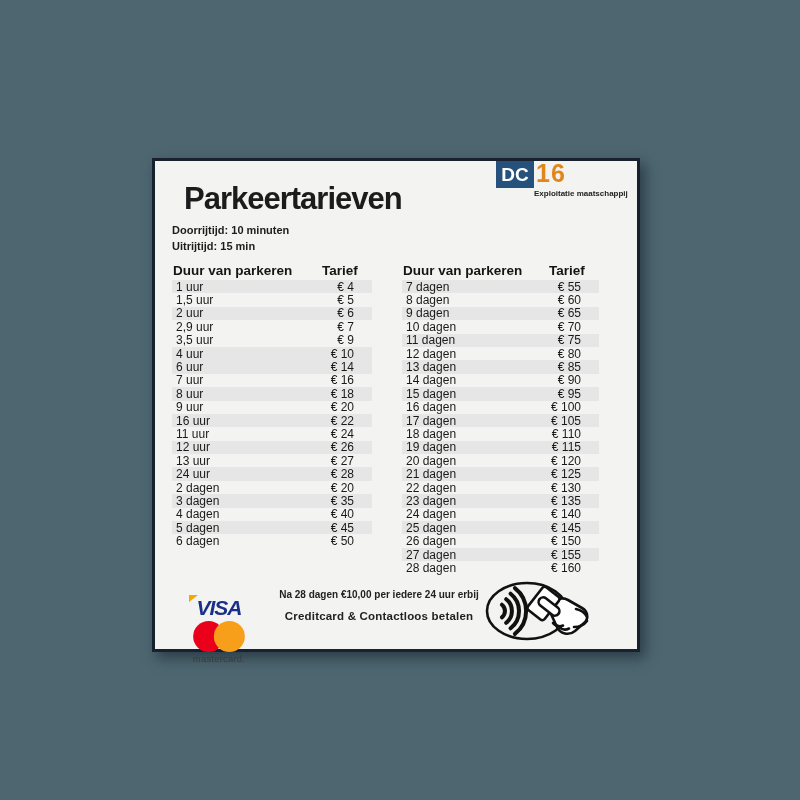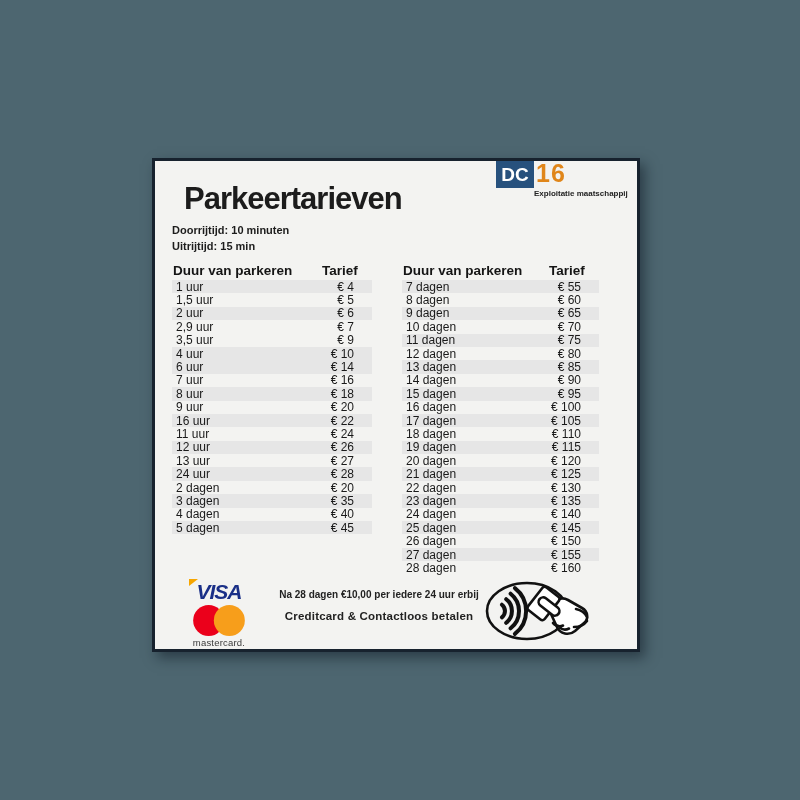--- a/index.html
+++ b/index.html
@@ -48,21 +48,21 @@
   .table.left{left:17px;width:200px;}
   .table.right{left:247px;width:197px;}
   .thead{display:flex;font-size:13.5px;font-weight:bold;color:#151515;height:20px;align-items:center;}
   .thead .h-dur{flex:1;padding-left:1px;}
   .thead .h-tar{width:64px;text-align:center;}
   .trow{display:flex;height:13.4px;align-items:center;font-size:12px;color:#1a1a1a;}
   .trow.striped{background:#e6e6e6;}
   .trow .duration{flex:1;padding-left:4px;white-space:nowrap;}
   .trow .tariff{padding-right:18px;white-space:nowrap;}
   
-  .visa-block{position:absolute;left:33px;top:420px;width:62px;text-align:center;}
+  .visa-block{position:absolute;left:33px;top:436px;width:62px;text-align:center;}
   .visa-word{
     position:relative;
     color:#1a2f87;font-size:21px;font-weight:bold;font-style:italic;
     letter-spacing:-1px;line-height:21px;
   }
   .visa-flame{
     position:absolute;left:1px;top:-2px;width:9px;height:7px;
     background:#f7a600;
     clip-path:polygon(0 0,100% 0,0 100%);
   }
@@ -167,20 +167,24 @@
           <span class="duration">3 dagen</span>
           <span class="tariff">€ 35</span>
         </div>
         <div class="trow">
           <span class="duration">4 dagen</span>
           <span class="tariff">€ 40</span>
         </div>
         <div class="trow striped">
           <span class="duration">5 dagen</span>
           <span class="tariff">€ 45</span>
+        </div>
+        <div class="trow">
+          <span class="duration">6 dagen</span>
+          <span class="tariff">€ 50</span>
         </div>
       </div>
   </div>
 
   <div class="table right">
     <div class="thead">
       <span class="h-dur">Duur van parkeren</span>
       <span class="h-tar">Tarief</span>
     </div>
     <div class="rows">

